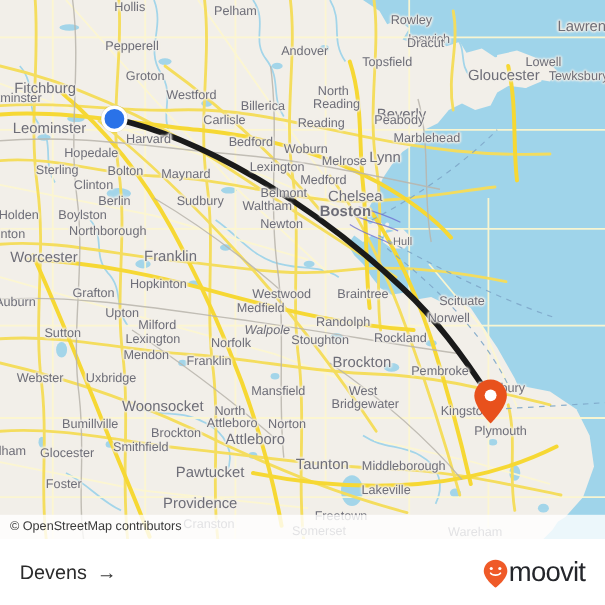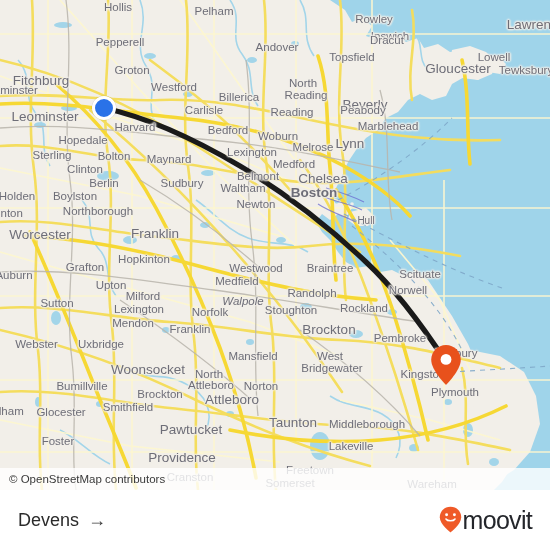--- a/index.html
+++ b/index.html
@@ -62,21 +62,21 @@
 
   
   #footer{
     position:absolute;left:0;top:490px;width:550px;height:60px;
     background:#ffffff;display:flex;align-items:center;
     justify-content:space-between;padding:0 18px;box-sizing:border-box;
   }
   #route-summary{display:flex;align-items:center;gap:9px;}
   #route-summary .place{font-size:18px;color:#2b2b2b;}
   #route-summary .arrow{font-size:18px;color:#3a3a3a;line-height:1;}
-  #brand{display:flex;align-items:flex-start;gap:1px;}
+  #brand{display:flex;align-items:flex-end;gap:1px;}
   #brand .wordmark{font-size:25px;color:#24262b;letter-spacing:-0.7px;font-family:"Liberation Sans", sans-serif;}
 </style>
 </head>
 <body>
 
 <div id="app">
 
   <div id="map">
 
     <svg width="550" height="490" viewBox="0 0 550 490">

